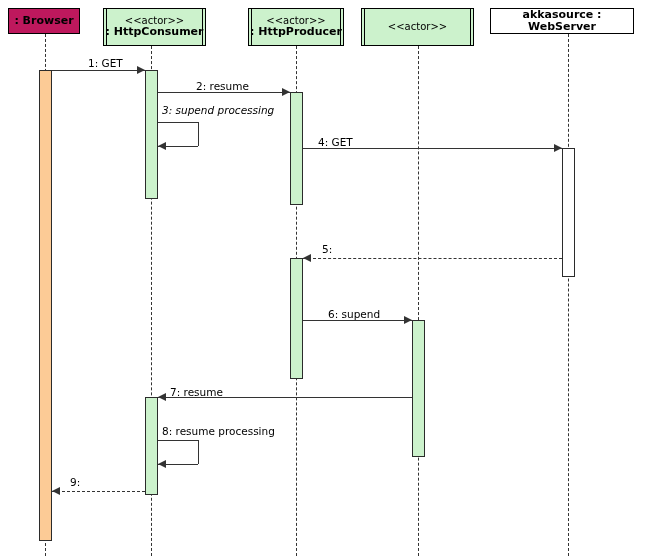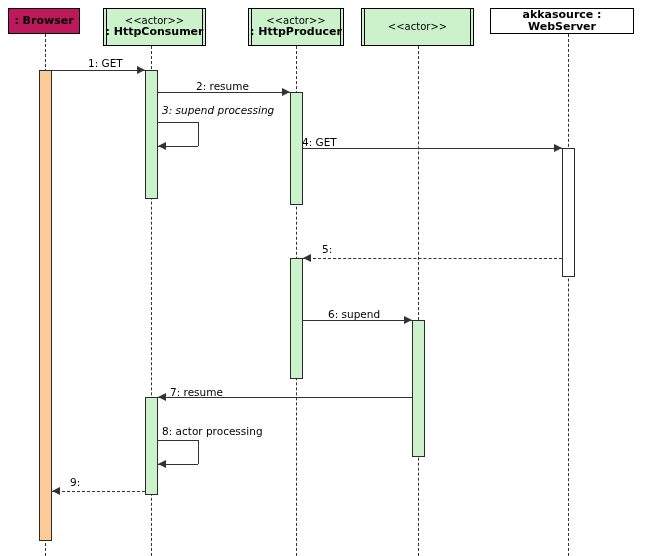--- a/index.html
+++ b/index.html
@@ -92,37 +92,37 @@
   <div class="lbl" style="left:196px;top:81px;">2: resume</div>
 
   <div class="msgline" style="left:158px;top:122px;width:40px;"></div>
   <div class="vline" style="left:198px;top:122px;height:24px;"></div>
   <div class="msgline" style="left:158px;top:146px;width:40px;"></div>
   <div class="arrow left" style="left:158px;top:142px;"></div>
   <div class="lbl" style="left:162px;top:105px;font-style:italic;">3: supend processing</div>
 
   <div class="msgline" style="left:303px;top:148px;width:259px;"></div>
   <div class="arrow right" style="left:554px;top:144px;"></div>
-  <div class="lbl" style="left:302px;top:137px;text-align:center;">4: GET</div>
+  <div class="lbl" style="left:318px;top:137px;text-align:center;">4: GET</div>
 
   <div class="msgline dashed" style="left:303px;top:258px;width:259px;"></div>
   <div class="arrow left" style="left:303px;top:254px;"></div>
   <div class="lbl" style="left:322px;top:244px;">5:</div>
 
   <div class="msgline" style="left:303px;top:320px;width:109px;"></div>
   <div class="arrow right" style="left:404px;top:316px;"></div>
   <div class="lbl" style="left:328px;top:309px;">6: supend</div>
 
   <div class="msgline" style="left:158px;top:397px;width:254px;"></div>
   <div class="arrow left" style="left:158px;top:393px;"></div>
   <div class="lbl" style="left:170px;top:387px;">7: resume</div>
 
   <div class="msgline" style="left:158px;top:440px;width:40px;"></div>
   <div class="vline" style="left:198px;top:440px;height:24px;"></div>
   <div class="msgline" style="left:158px;top:464px;width:40px;"></div>
   <div class="arrow left" style="left:158px;top:460px;"></div>
-  <div class="lbl" style="left:162px;top:426px;">8: actor processing</div>
+  <div class="lbl" style="left:162px;top:426px;">8: resume processing</div>
 
   <div class="msgline dashed" style="left:52px;top:491px;width:93px;"></div>
   <div class="arrow left" style="left:52px;top:487px;"></div>
   <div class="lbl" style="left:70px;top:477px;">9:</div>
 
 </div>
 
 </body></html>

